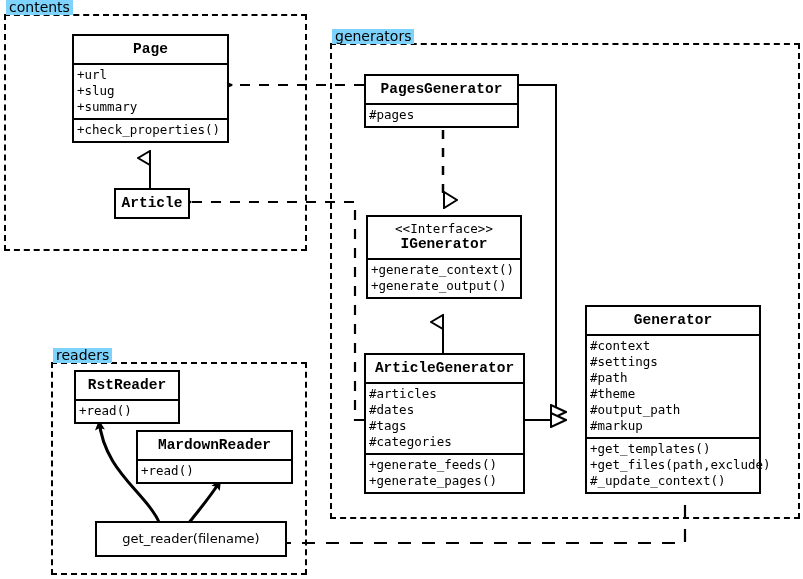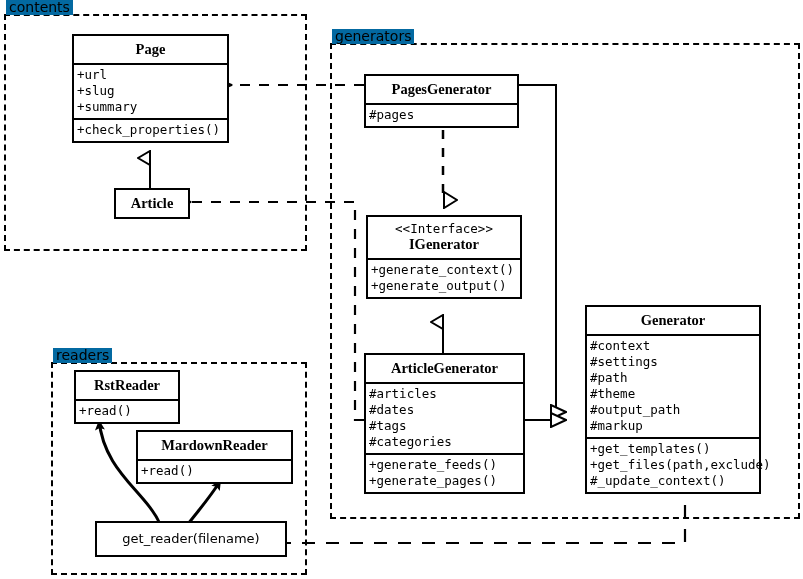--- a/index.html
+++ b/index.html
@@ -7,32 +7,32 @@
     font-family:"DejaVu Sans", sans-serif;
     width:803px;height:579px;position:relative;overflow:hidden;
   }
   #canvas{position:absolute;left:0;top:0;width:803px;height:579px;}
   svg.layer{position:absolute;left:0;top:0;width:803px;height:579px;pointer-events:none;}
 
   
   .pkg{position:absolute;border:2px dashed #000;box-sizing:border-box;}
   .pkg-label{
     position:absolute;font-family:"DejaVu Sans", sans-serif;
-    font-size:14px;color:#000;background:#0369a1;
+    font-size:14px;color:#000;background:#7dd3fc;
     padding:0 3px;white-space:nowrap;line-height:15px;
   }
 
   
   .cls{
     position:absolute;box-sizing:border-box;
     border:2px solid #000;background:#fff;
   }
   .cls .name{
     text-align:center;font-weight:bold;font-size:14.5px;
-    font-family:Liberation Serif, serif;color:#000;
+    font-family:Liberation Mono, monospace;color:#000;
     padding:5px 4px 6px 4px;line-height:16px;
   }
   .cls .stereo{
     text-align:center;font-size:12.5px;font-weight:normal;
     font-family:"DejaVu Sans Mono", monospace;color:#000;
     line-height:15px;padding-top:4px;
   }
   .cls .compartment{
     border-top:2px solid #000;
     padding:2px 2px 3px 3px;

